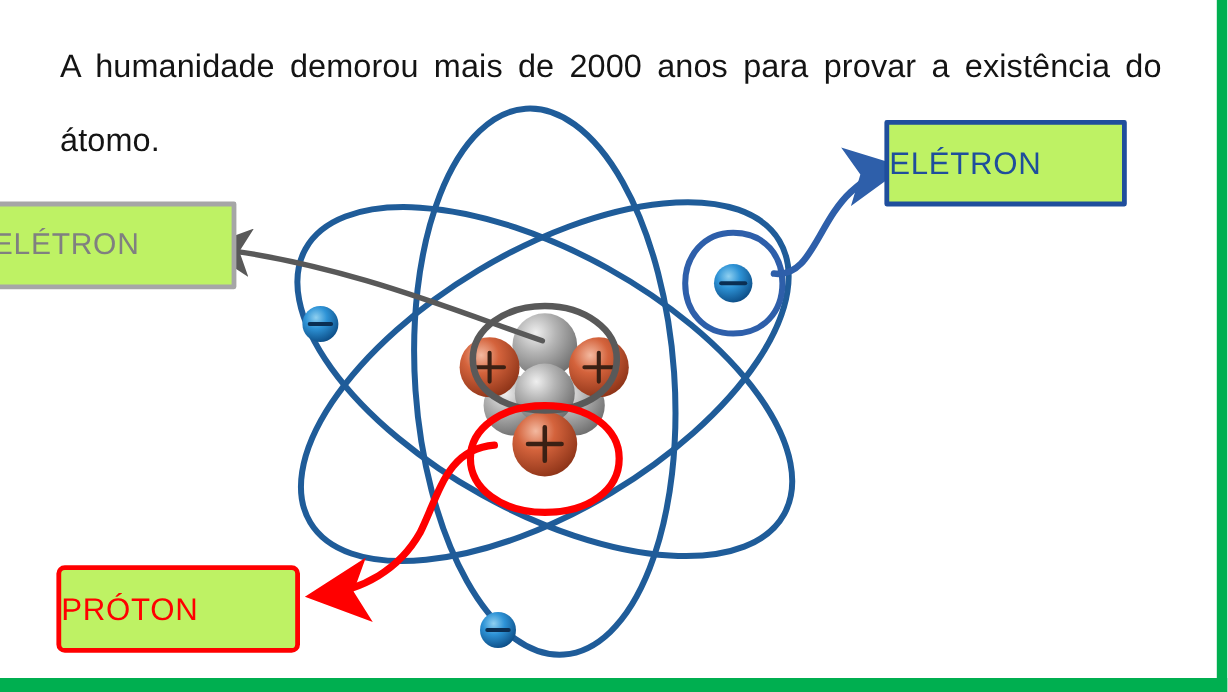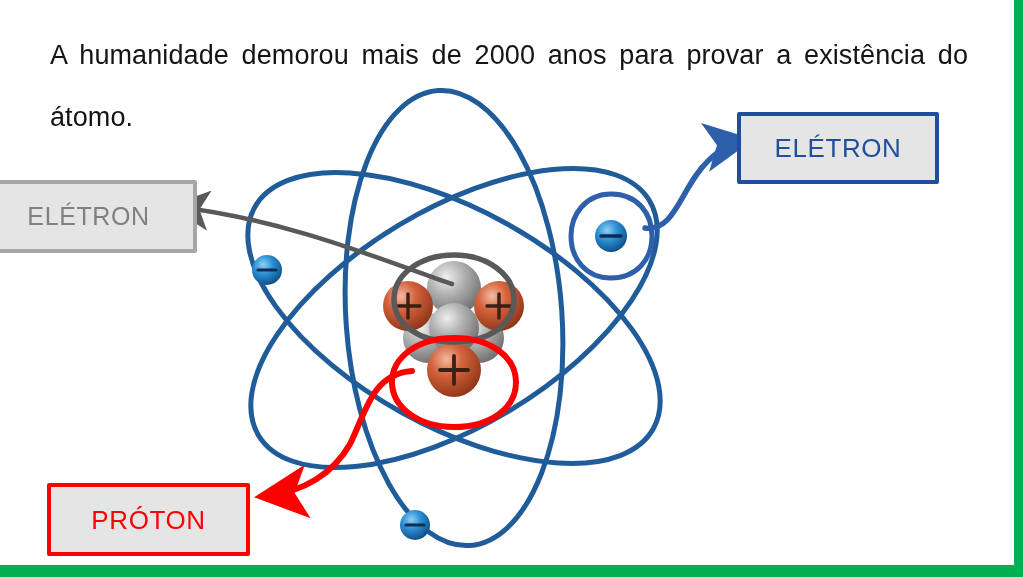--- a/index.html
+++ b/index.html
@@ -59,24 +59,23 @@
     height: 500px;
   }
   .atom svg { display: block; }
 
   
   .callout {
     position: absolute;
     box-sizing: border-box;
     display: flex;
     align-items: center;
-    justify-content: center;
-    background: #e5e5e5;
+    justify-content: flex-start;
+    background: #bef264;
     letter-spacing: 0.6px;
-    margin-top: 12px;
   }
   .callout .label {
     white-space: nowrap;
     line-height: 1;
   }
 
   .callout-neutron {
     left: -10px;
     top: 168px;
     width: 207px;
@@ -102,21 +101,21 @@
     color: #1F4E9C;
     font-size: 26px;
   }
 
   .callout-proton {
     left: 47px;
     top: 471px;
     width: 203px;
     height: 73px;
     border: 4px solid #FF0000;
-    border-radius: 2px;
+    border-radius: 7px;
   }
   .callout-proton .label {
     color: #FF0000;
     font-size: 26px;
   }
 
   
   .arrows {
     position: absolute;
     left: 0;

